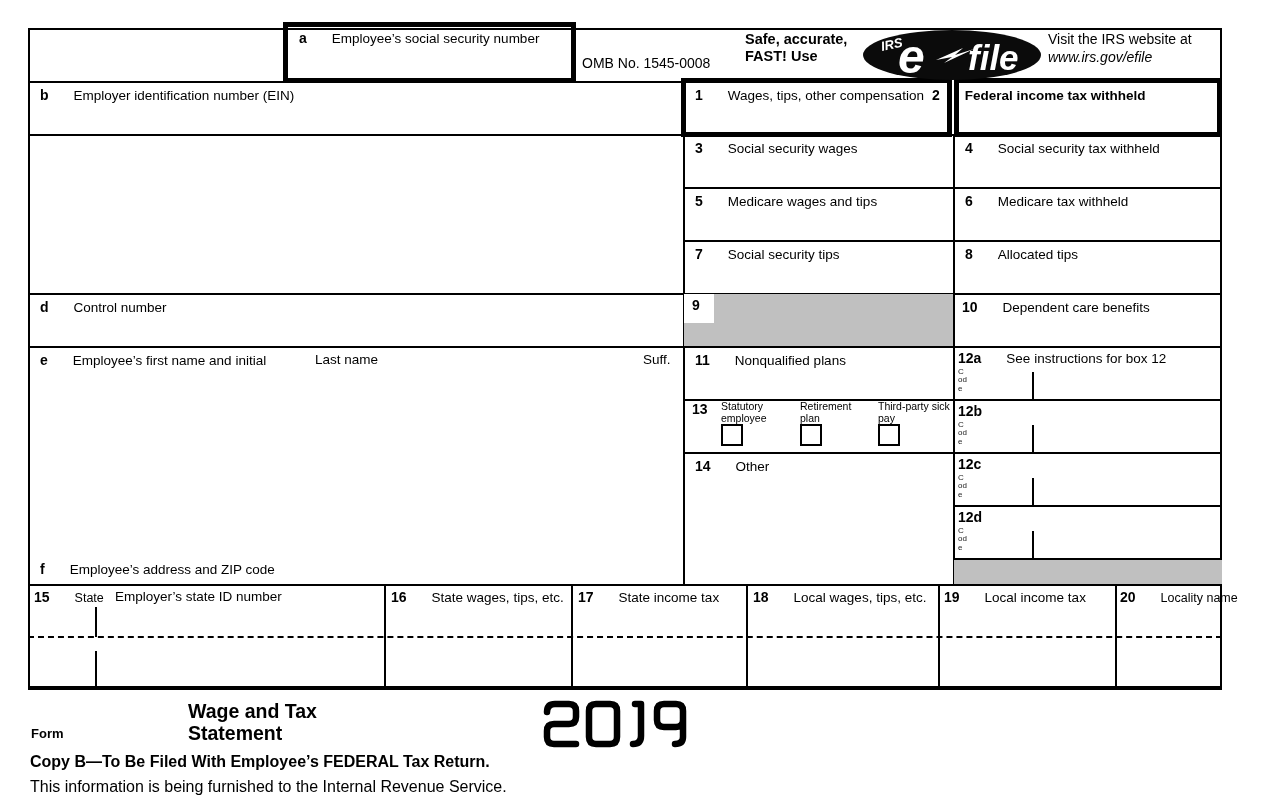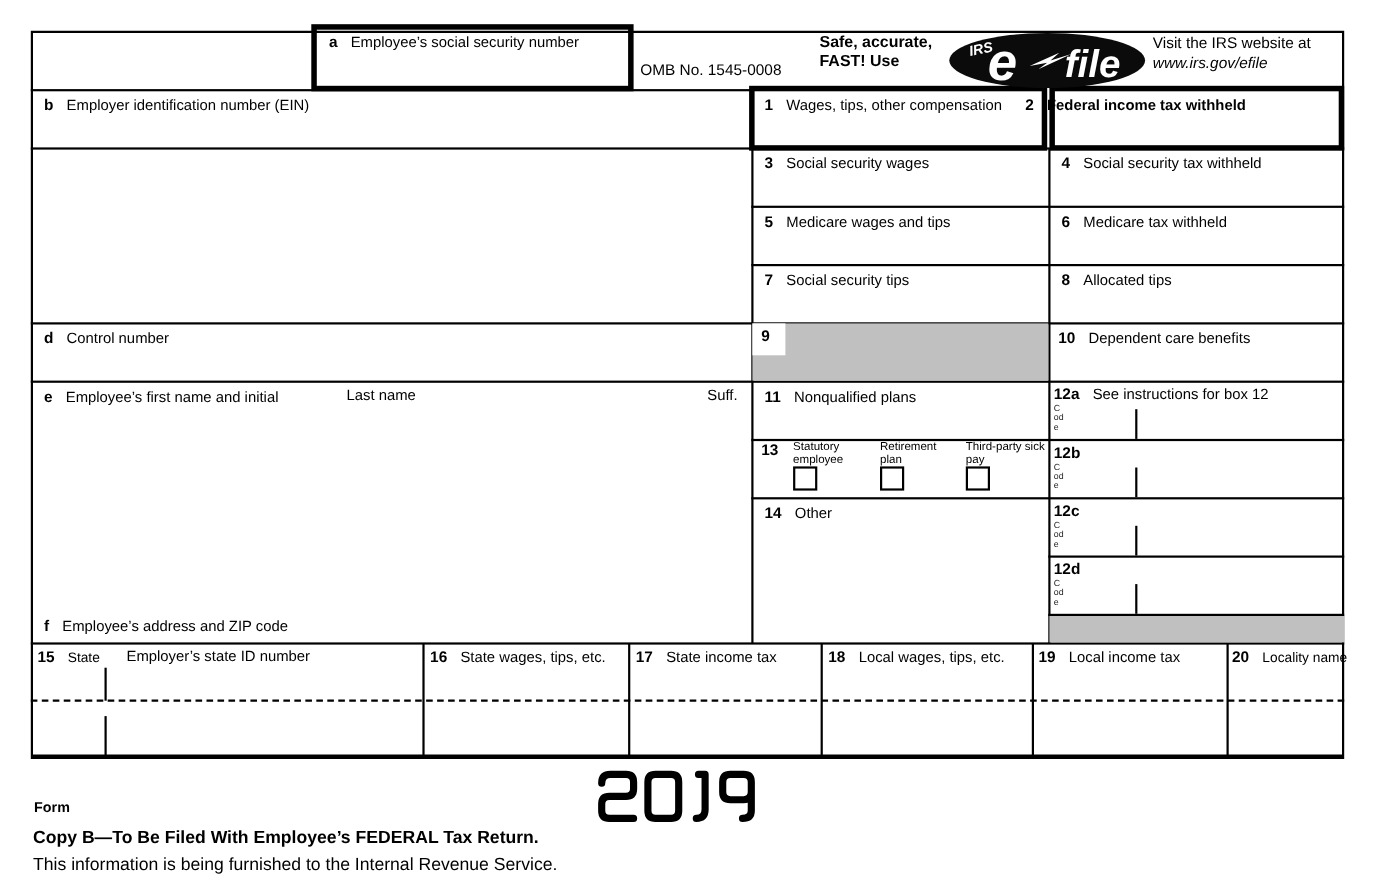--- a/index.html
+++ b/index.html
@@ -7,21 +7,21 @@
         font-family:"Liberation Sans", sans-serif;color:#000;overflow:hidden;}
   .abs{position:absolute;}
   .form-border{left:28px;top:28px;width:1194px;height:662px;
                border:2px solid #000;border-bottom:4px solid #000;box-sizing:border-box;}
   .hline{height:2px;background:#000;}
   .vline{width:2px;background:#000;}
   .dline{height:0;border-top:2px dashed #000;}
   .thickbox{border:5px solid #000;box-sizing:border-box;background:transparent;}
   .lbl{font-size:13.5px;white-space:nowrap;line-height:1.1;}
   .lbl b{font-size:14px;}
-  .lbl .t{margin-left:12px;text-align:center;}
+  .lbl .t{margin-left:25px;text-align:center;}
   .small-t{font-size:12.5px;}
   .gray{background:#c0c0c0;}
   .codev{width:9px;font-size:8px;line-height:1.05;word-break:break-all;color:#222;}
   .cbox{width:22px;height:22px;border:2px solid #000;box-sizing:border-box;background:#fff;}
   .cb-lbl{font-size:10.5px;line-height:1.12;width:72px;white-space:normal;}
   .b2{font-weight:bold;}
   .it{font-style:italic;}
   .hidden-data{position:absolute;width:1px;height:1px;overflow:hidden;clip:rect(0 0 0 0);}
   .footer-copy{font-size:16px;}
 </style>
@@ -187,20 +187,24 @@
     <b>18</b><span class="t">Local wages, tips, etc.</span>
   </div>
   <div class="abs lbl" style="left:944px;top:590px;">
     <b>19</b><span class="t">Local income tax</span>
   </div>
   <div class="abs lbl" style="left:1120px;top:590px;">
     <b>20</b><span class="t small-t">Locality name</span>
   </div>
 
   <div class="abs b2" style="left:31px;top:726px;font-size:13px;">Form</div>
+  <div class="abs b2" style="left:188px;top:700px;font-size:19.5px;line-height:1.15;">
+    <div>Wage and Tax</div>
+    <div>Statement</div>
+  </div>
 
   <div class="abs" style="left:543px;top:700px;">
     <span class="hidden-data">2019</span>
     <svg width="152" height="48" viewBox="0 0 152 48">
       <g fill="none" stroke="#000" stroke-width="6.5" stroke-linecap="round" stroke-linejoin="round">
         <path d="M4,12 Q4,4 12,4 L26,4 Q33,4 33,11 L33,17 Q33,24 26,24 L11,24 Q4,24 4,31 L4,37 Q4,44 11,44 L33,44"></path>
         <path d="M53,4 L67,4 Q74,4 74,11 L74,37 Q74,44 67,44 L53,44 Q46,44 46,37 L46,11 Q46,4 53,4 Z"></path>
         <path d="M92,4 L98,4 L98,36 Q98,44 90,44"></path>
         <path d="M121,4 L133,4 Q140,4 140,11 L140,20 Q140,27 133,27 L121,27 Q114,27 114,20 L114,11 Q114,4 121,4 Z M140,20 L140,37 Q140,44 132,44"></path>
       </g>

